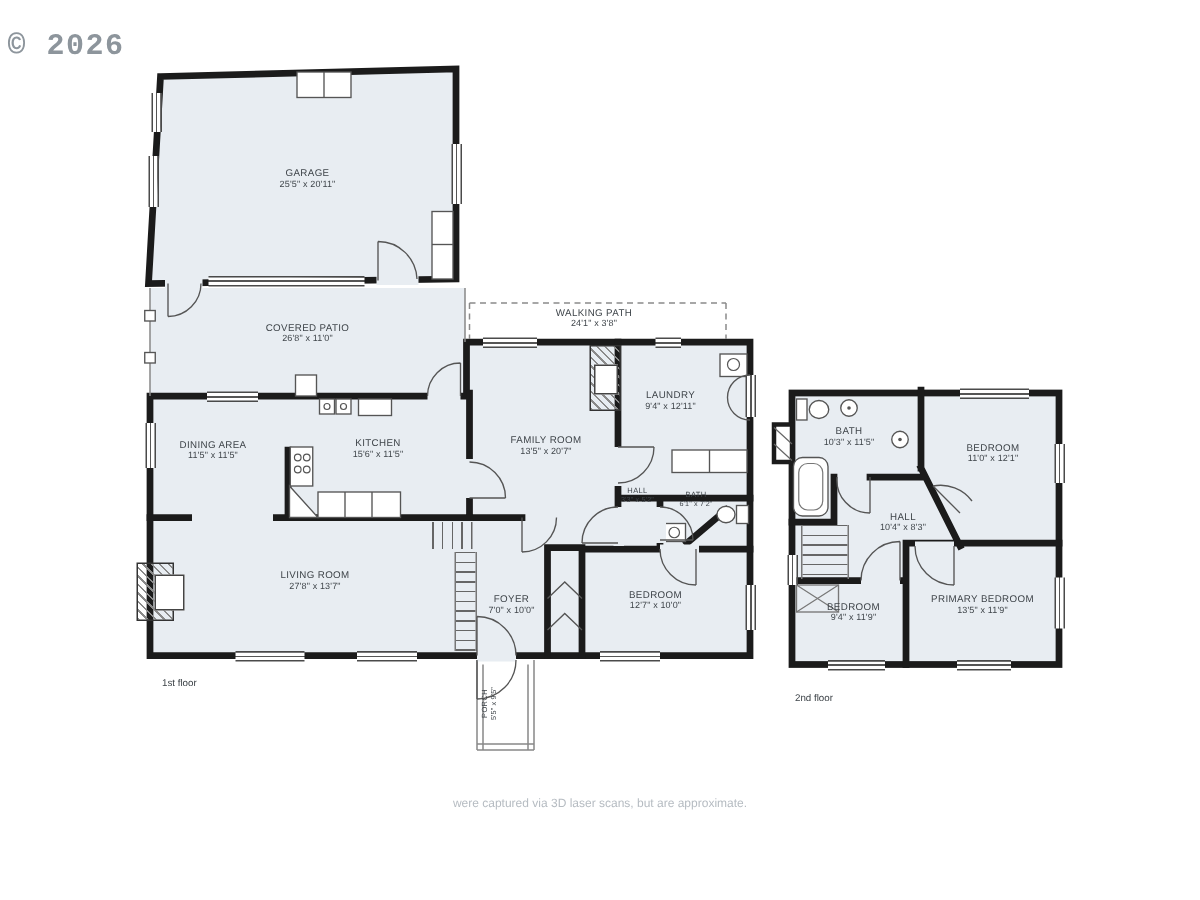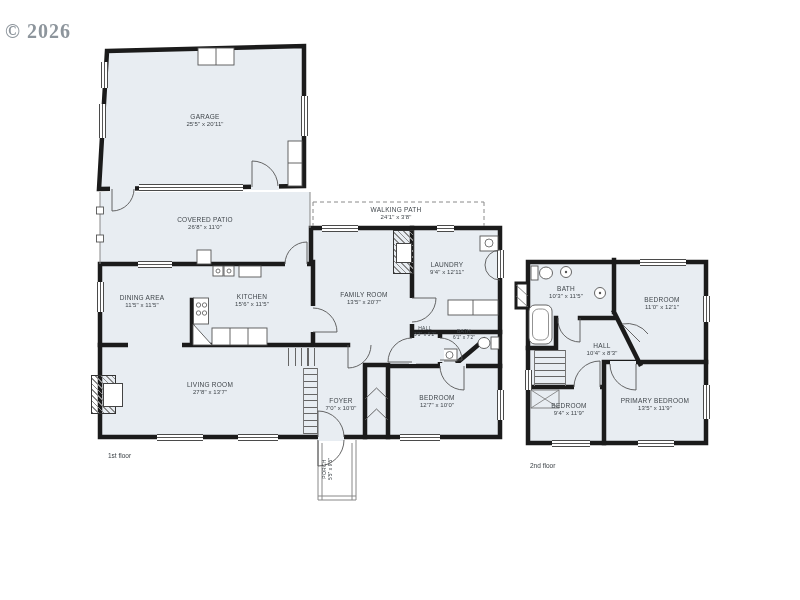--- a/index.html
+++ b/index.html
@@ -1,19 +1,19 @@
 <!DOCTYPE html>
 <html><head>
 <meta charset="utf-8">
 <style>
   html,body{margin:0;padding:0;background:#fff;}
   #canvas{position:relative;width:800px;height:600px;background:#fff;overflow:hidden;
           font-family:"Liberation Sans","DejaVu Sans",sans-serif;}
   svg{position:absolute;left:0;top:0;}
-  .watermark{position:absolute;left:5px;top:20px;font-family:Liberation Serif, serif;
+  .watermark{position:absolute;left:5px;top:20px;font-family:Liberation Mono, monospace;
              font-weight:bold;font-size:20px;color:#8d959c;letter-spacing:1px;}
   .win-h{position:absolute;height:5px;border-top:1px solid #4a4a4a;border-bottom:1px solid #4a4a4a;
          background:linear-gradient(to bottom,#fff 0 2px,#555 2px 3px,#fff 3px 5px);}
   .win-v{position:absolute;width:5px;border-left:1px solid #4a4a4a;border-right:1px solid #4a4a4a;
          background:linear-gradient(to right,#fff 0 2px,#555 2px 3px,#fff 3px 5px);}
   .gap{position:absolute;background:#e8edf2;}
   .stairs-d{position:absolute;background:repeating-linear-gradient(to bottom,#666 0 1px,transparent 1px 6.5px);
             border-left:1px solid #777;border-right:1px solid #777;}
   .stairs-r{position:absolute;background:repeating-linear-gradient(to right,#666 0 1px,transparent 1px 6.5px);}
   .hatch{position:absolute;border:1px solid #333;
@@ -237,15 +237,16 @@
   </div>
   <div class="rlabel" style="left:655px;top:404px;">
     <div>PRIMARY BEDROOM</div>
     <div class="dims">13'5" x 11'9"</div>
   </div>
 
   <div class="floor-tag" style="left:108px;top:452px;">1st floor</div>
   <div class="floor-tag" style="left:530px;top:462px;">2nd floor</div>
 
   <div class="disclaimer">
+    <div>were captured via 3D laser scans, but are approximate.</div>
   </div>
 
 </div>
 
 </body></html>

